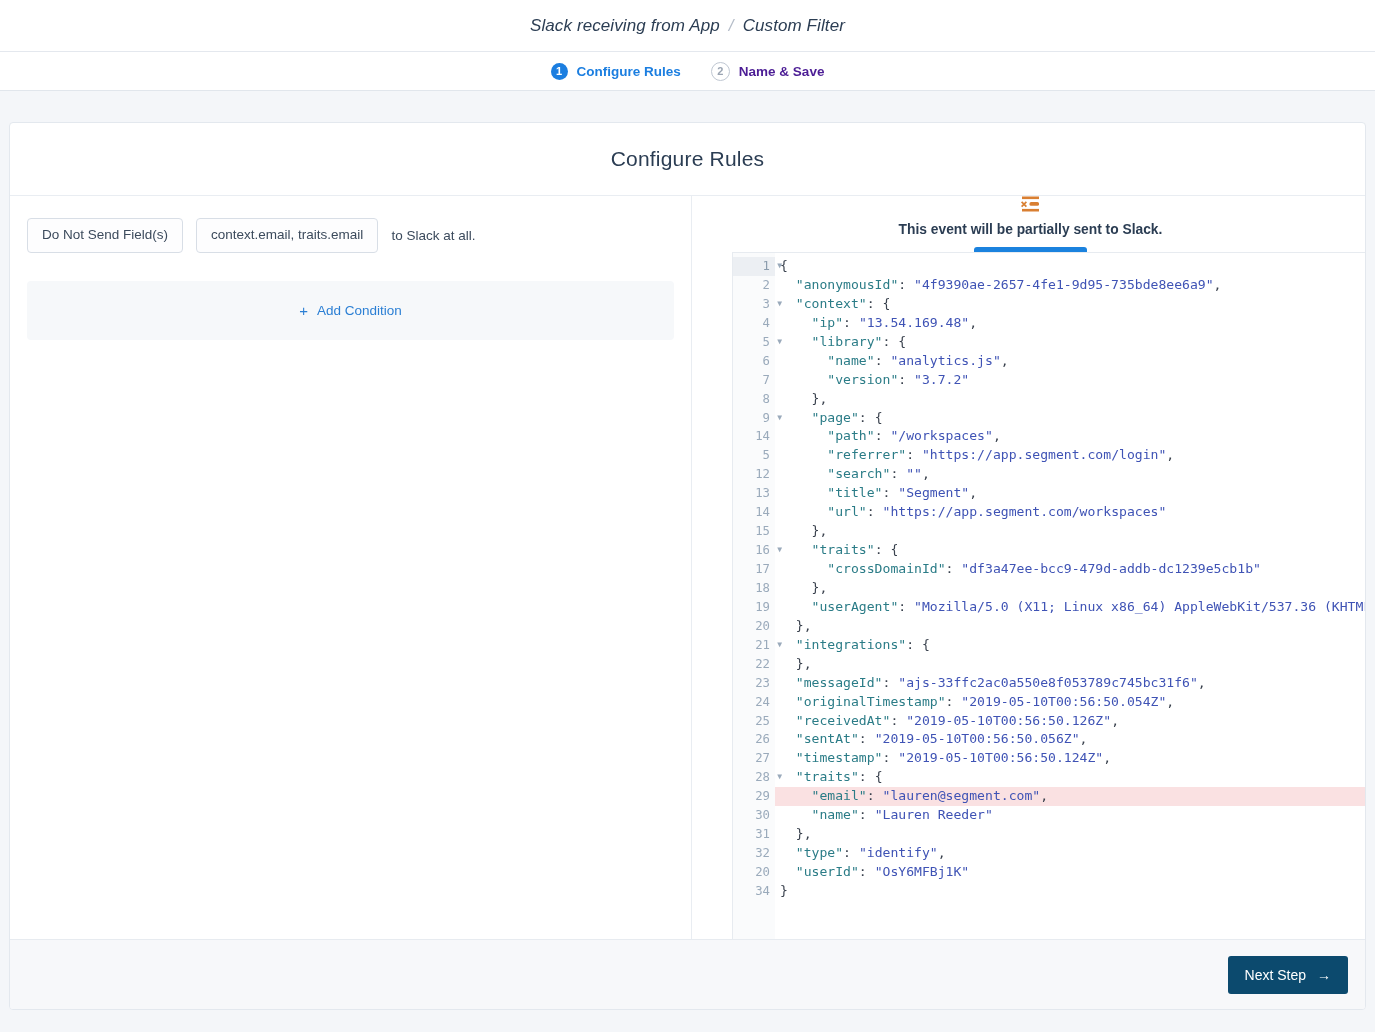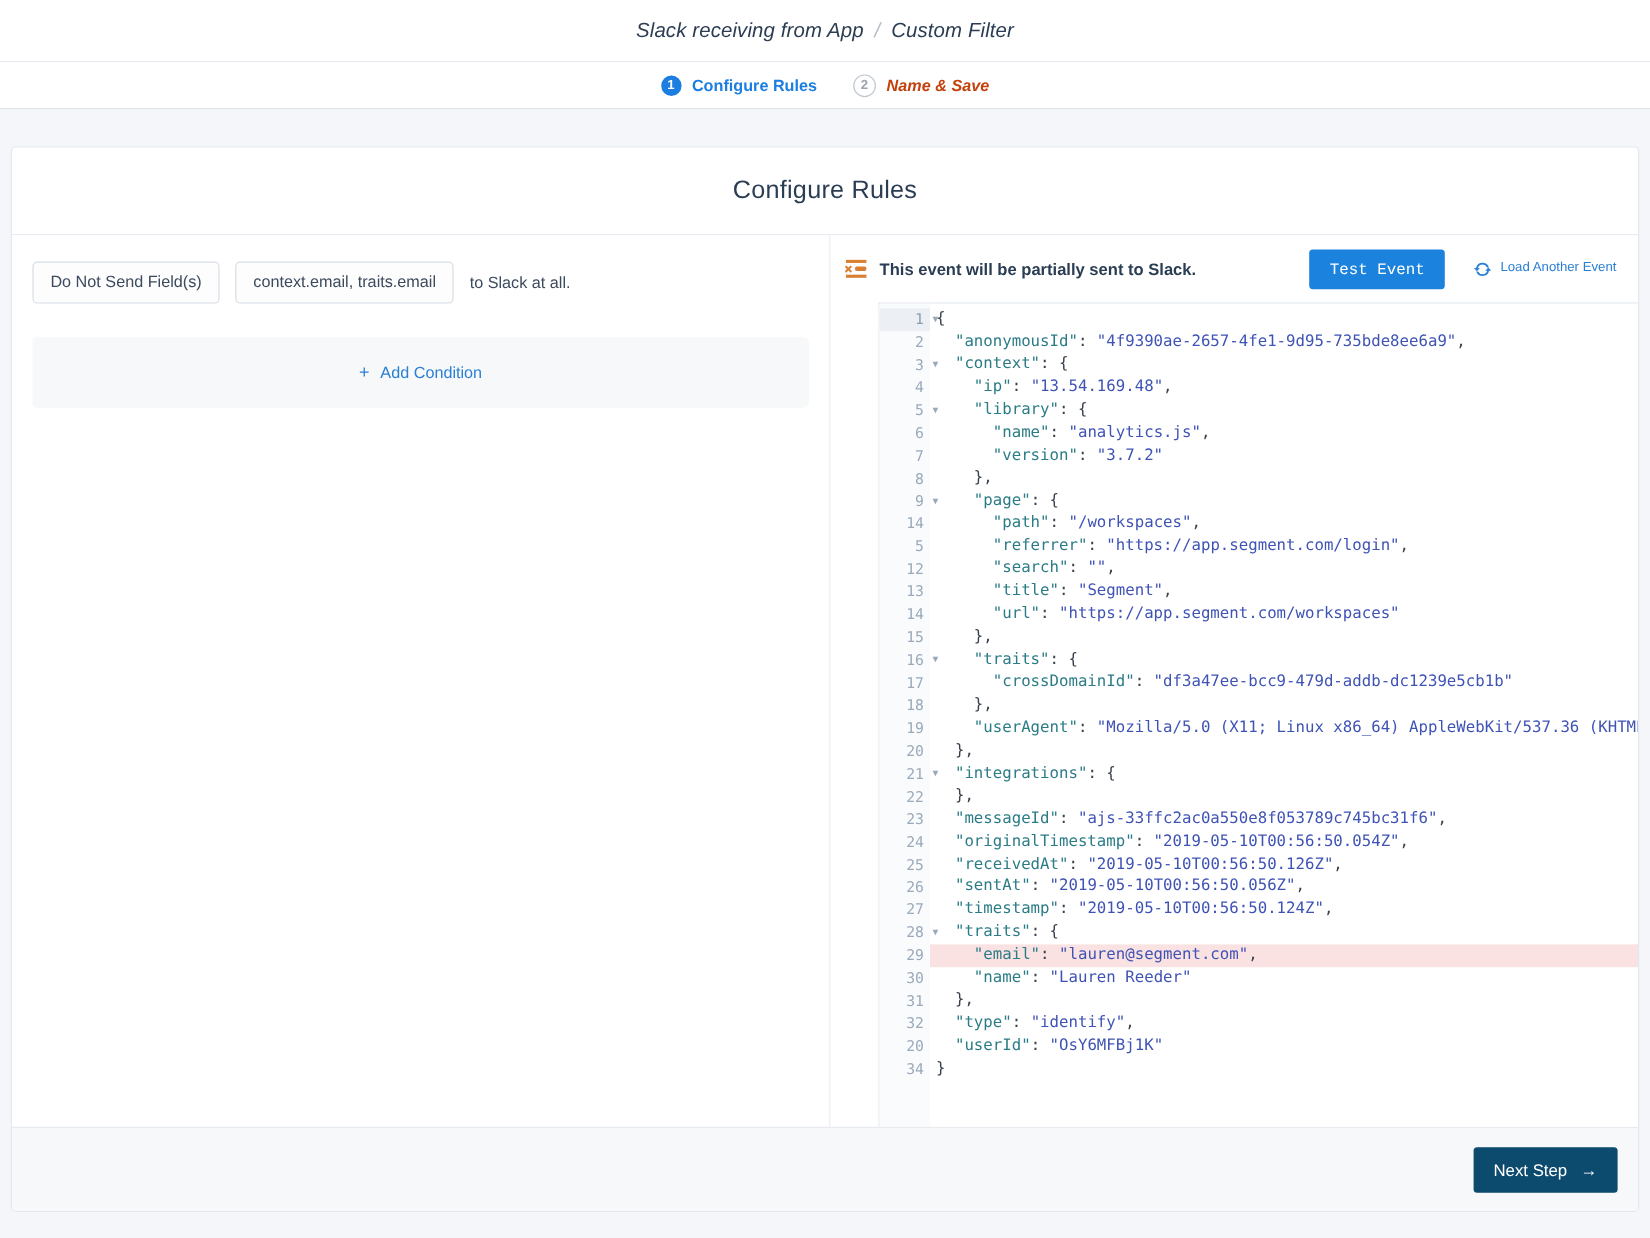--- a/index.html
+++ b/index.html
@@ -60,21 +60,21 @@
     font-size: 11px; font-weight: bold;
     line-height: 1;
   }
   .step.active .circle { background: #1b7ee0; color: #fff; }
   .step.active .lbl { color: #1b7ee0; }
   .step.inactive .circle {
     border: 1px solid #bfc7d2;
     color: #9aa4b2;
     background: #fff;
   }
-  .step.inactive .lbl { color: #c2410c; font-weight: bold; font-style: italic; }
+  .step.inactive .lbl { color: #4c1d95; font-weight: bold; }
 
   
   .card {
     position: absolute;
     left: 9px;
     top: 122px;
     width: 1357px;
     height: 888px;
     background: #ffffff;
     border: 1px solid #e3e8ee;
@@ -155,20 +155,21 @@
     flex-direction: column;
     min-width: 0;
   }
   .right-head {
     height: 56px;
     min-height: 56px;
     display: flex;
     align-items: center;
     padding: 0 8px 0 12px;
     gap: 10px;
+    flex-direction: column;
   }
   .partial-icon { width: 19px; height: 16px; flex: none; display:block; }
   .right-head-text {
     font-size: 13.8px;
     font-weight: bold;
     color: #2b3d53;
     flex: 1;
     white-space: nowrap;
   }
   .btn-primary {

